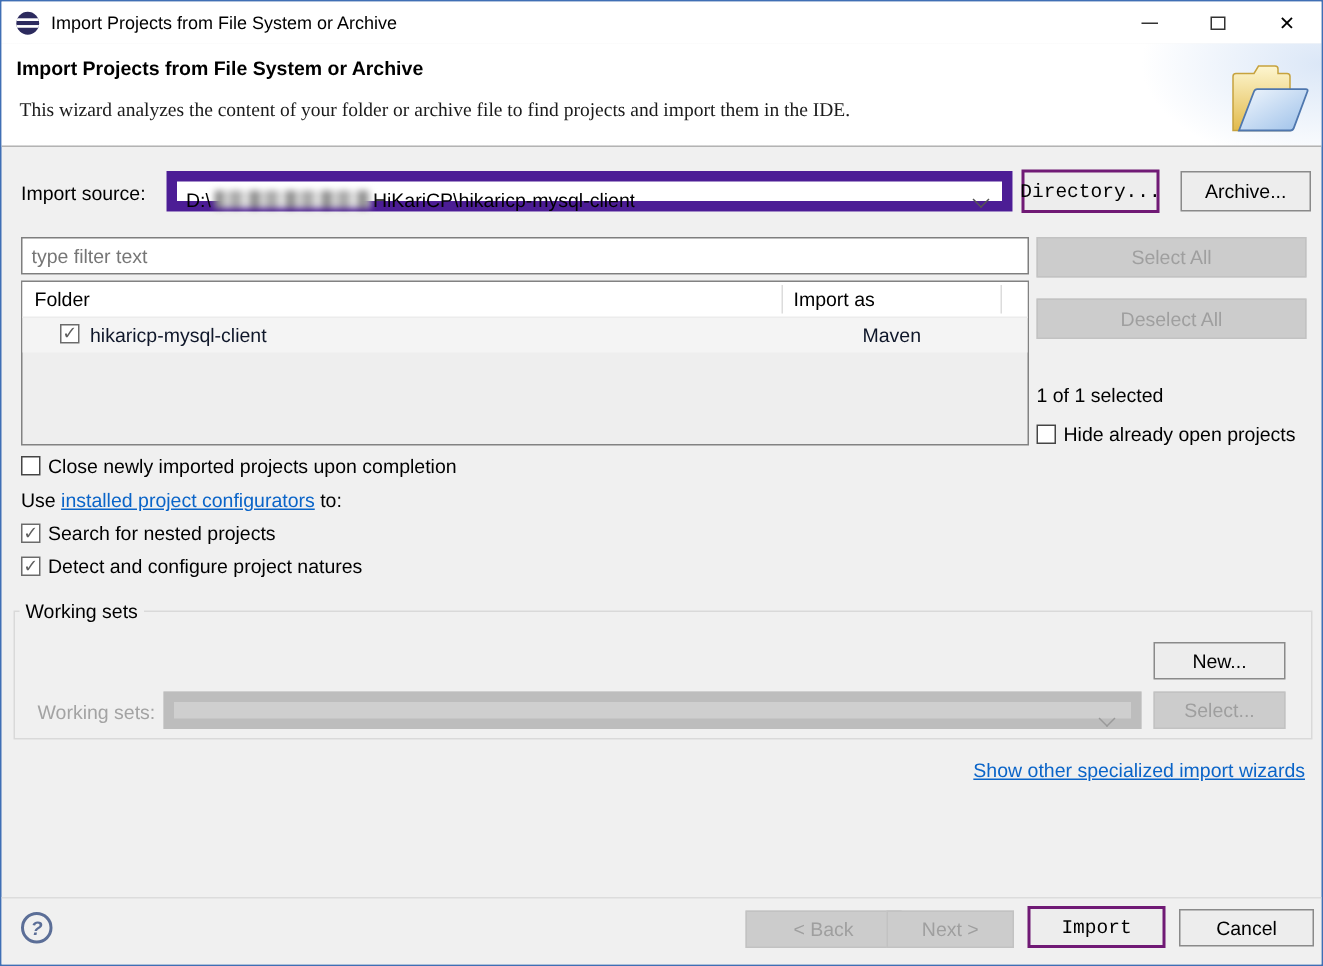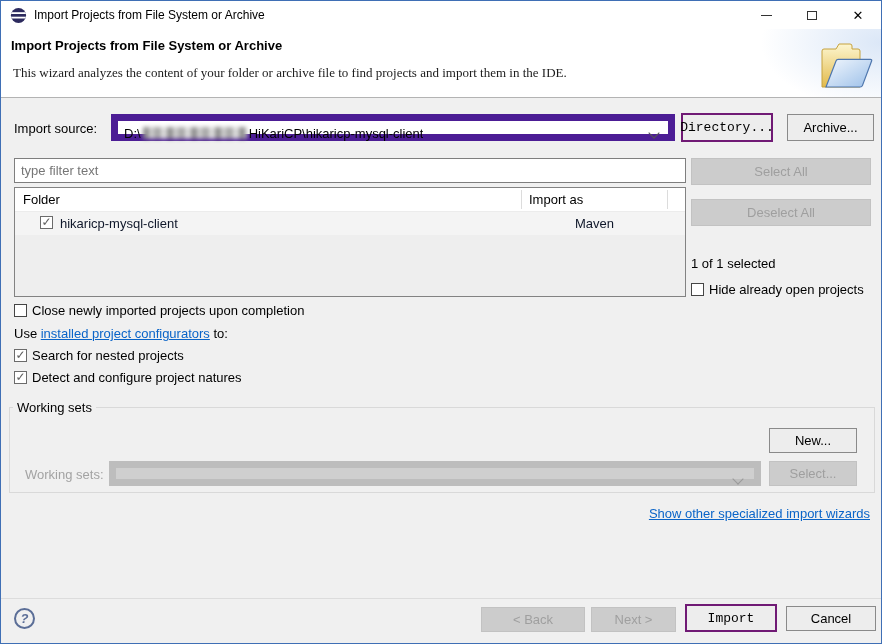--- a/index.html
+++ b/index.html
@@ -181,18 +181,18 @@
     <span class="chev dim" style="right:12px;top:7px;"></span>
   </div>
   <div class="btn disabled" style="left:768px;top:460px;width:88px;height:25px;">Select...</div>
 
   <div class="lbl link" style="right:11px;top:505px;left:auto;">Show other specialized import wizards</div>
 
   <div class="footer"></div>
   <div class="help-btn">
       <span>?</span>
     </div>
-  <div class="btn disabled" style="left:480px;top:606px;width:104px;height:25px;">&lt; Back</div>
+  <div class="btn disabled" style="left:496px;top:606px;width:104px;height:25px;">&lt; Back</div>
   <div class="btn disabled" style="left:590px;top:606px;width:85px;height:25px;">Next &gt;</div>
   <div class="btn primary" style="left:684px;top:603px;width:92px;height:28px;">Import</div>
   <div class="btn" style="left:785px;top:605px;width:90px;height:25px;">Cancel</div>
 
 </div>
 
 </body></html>

